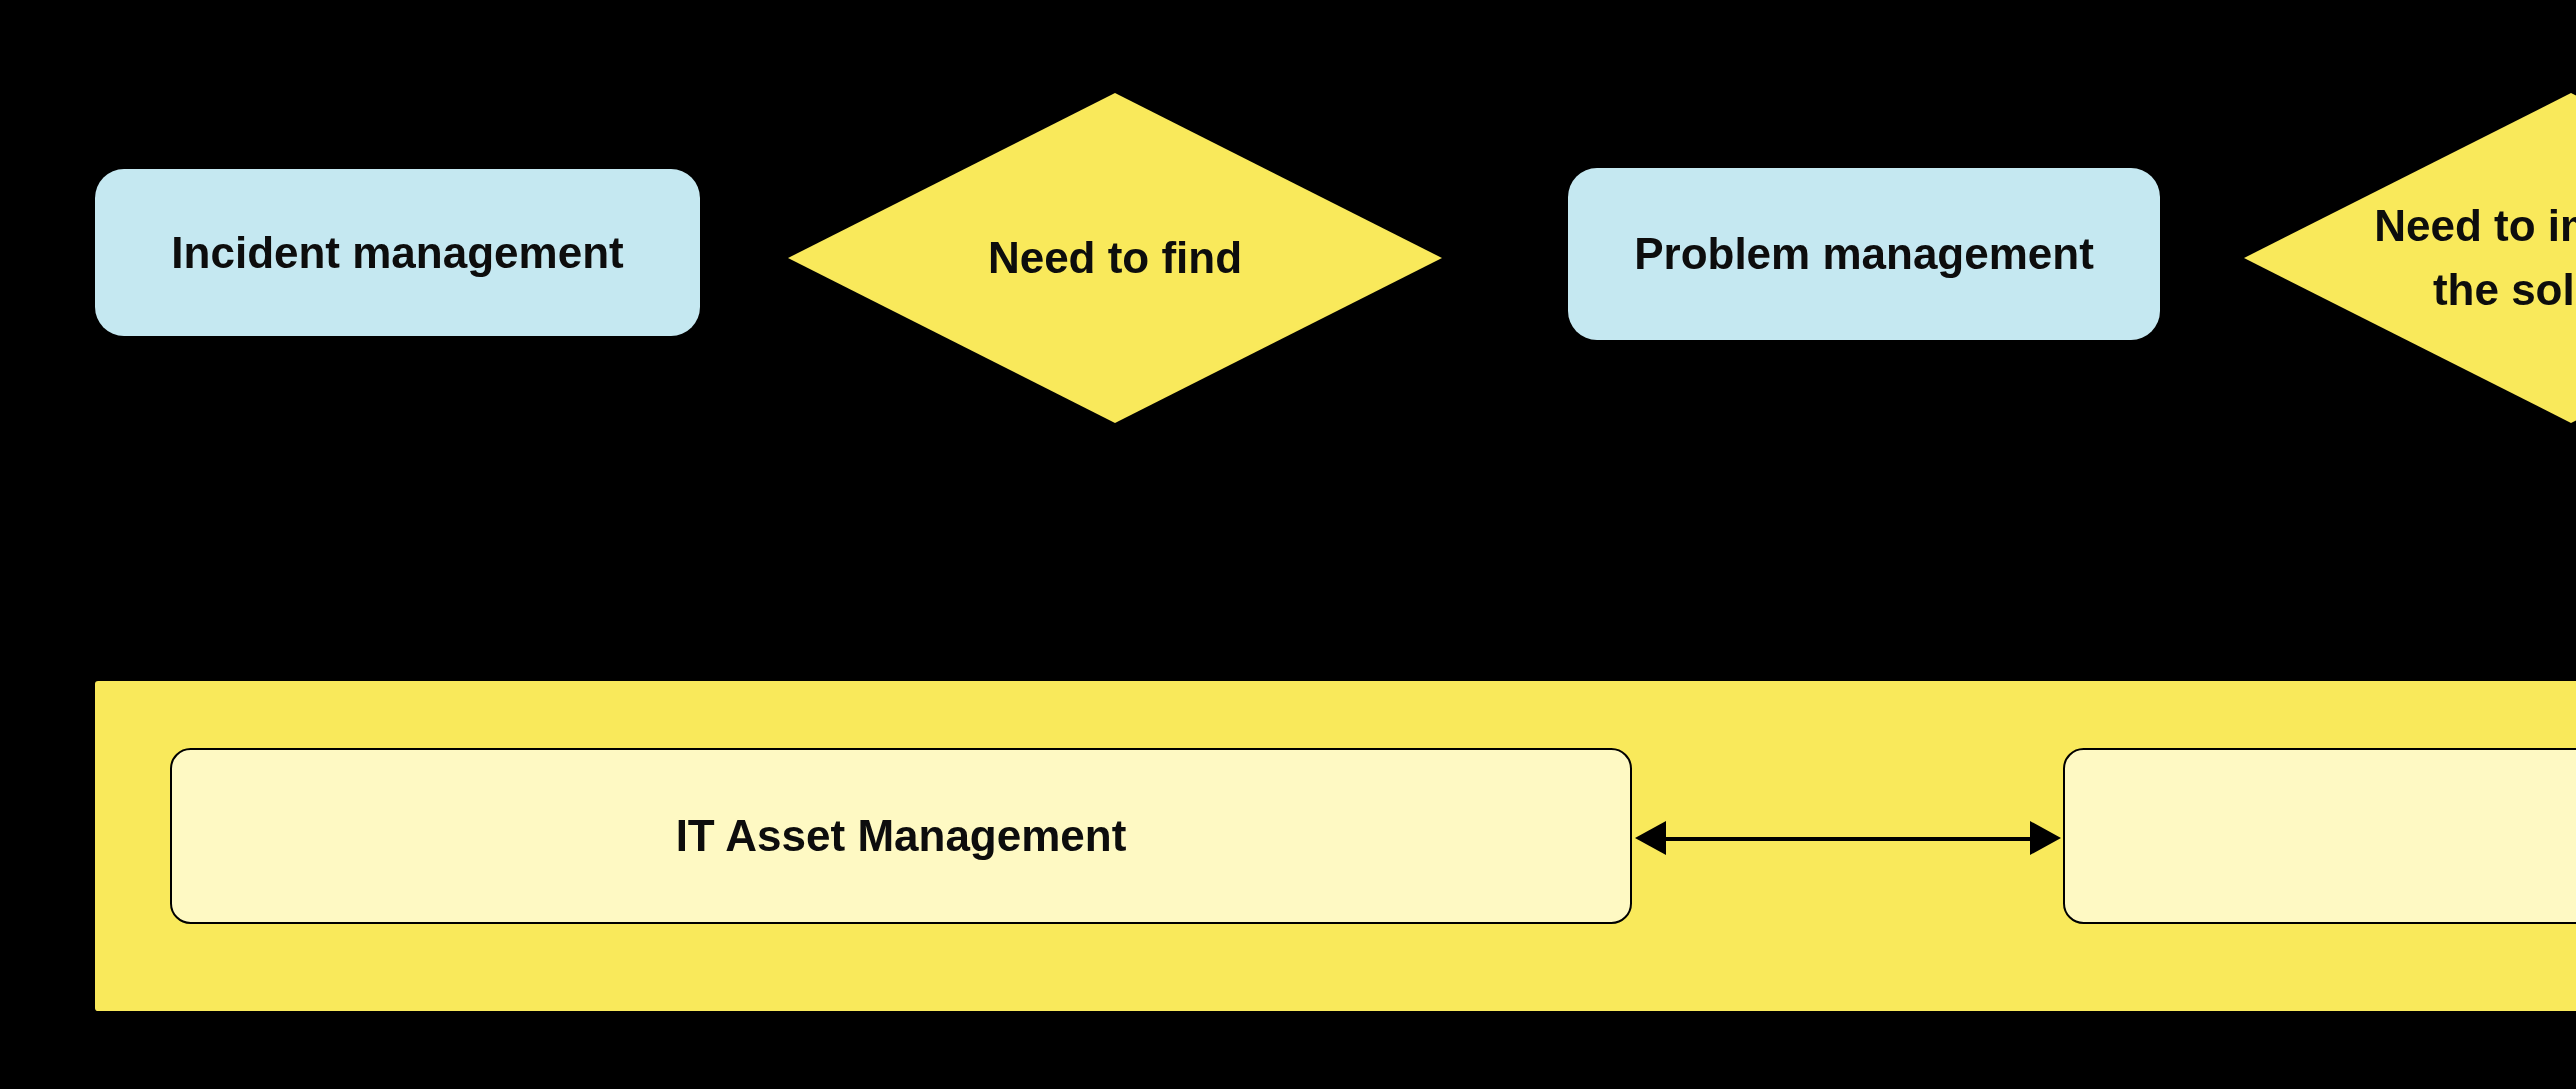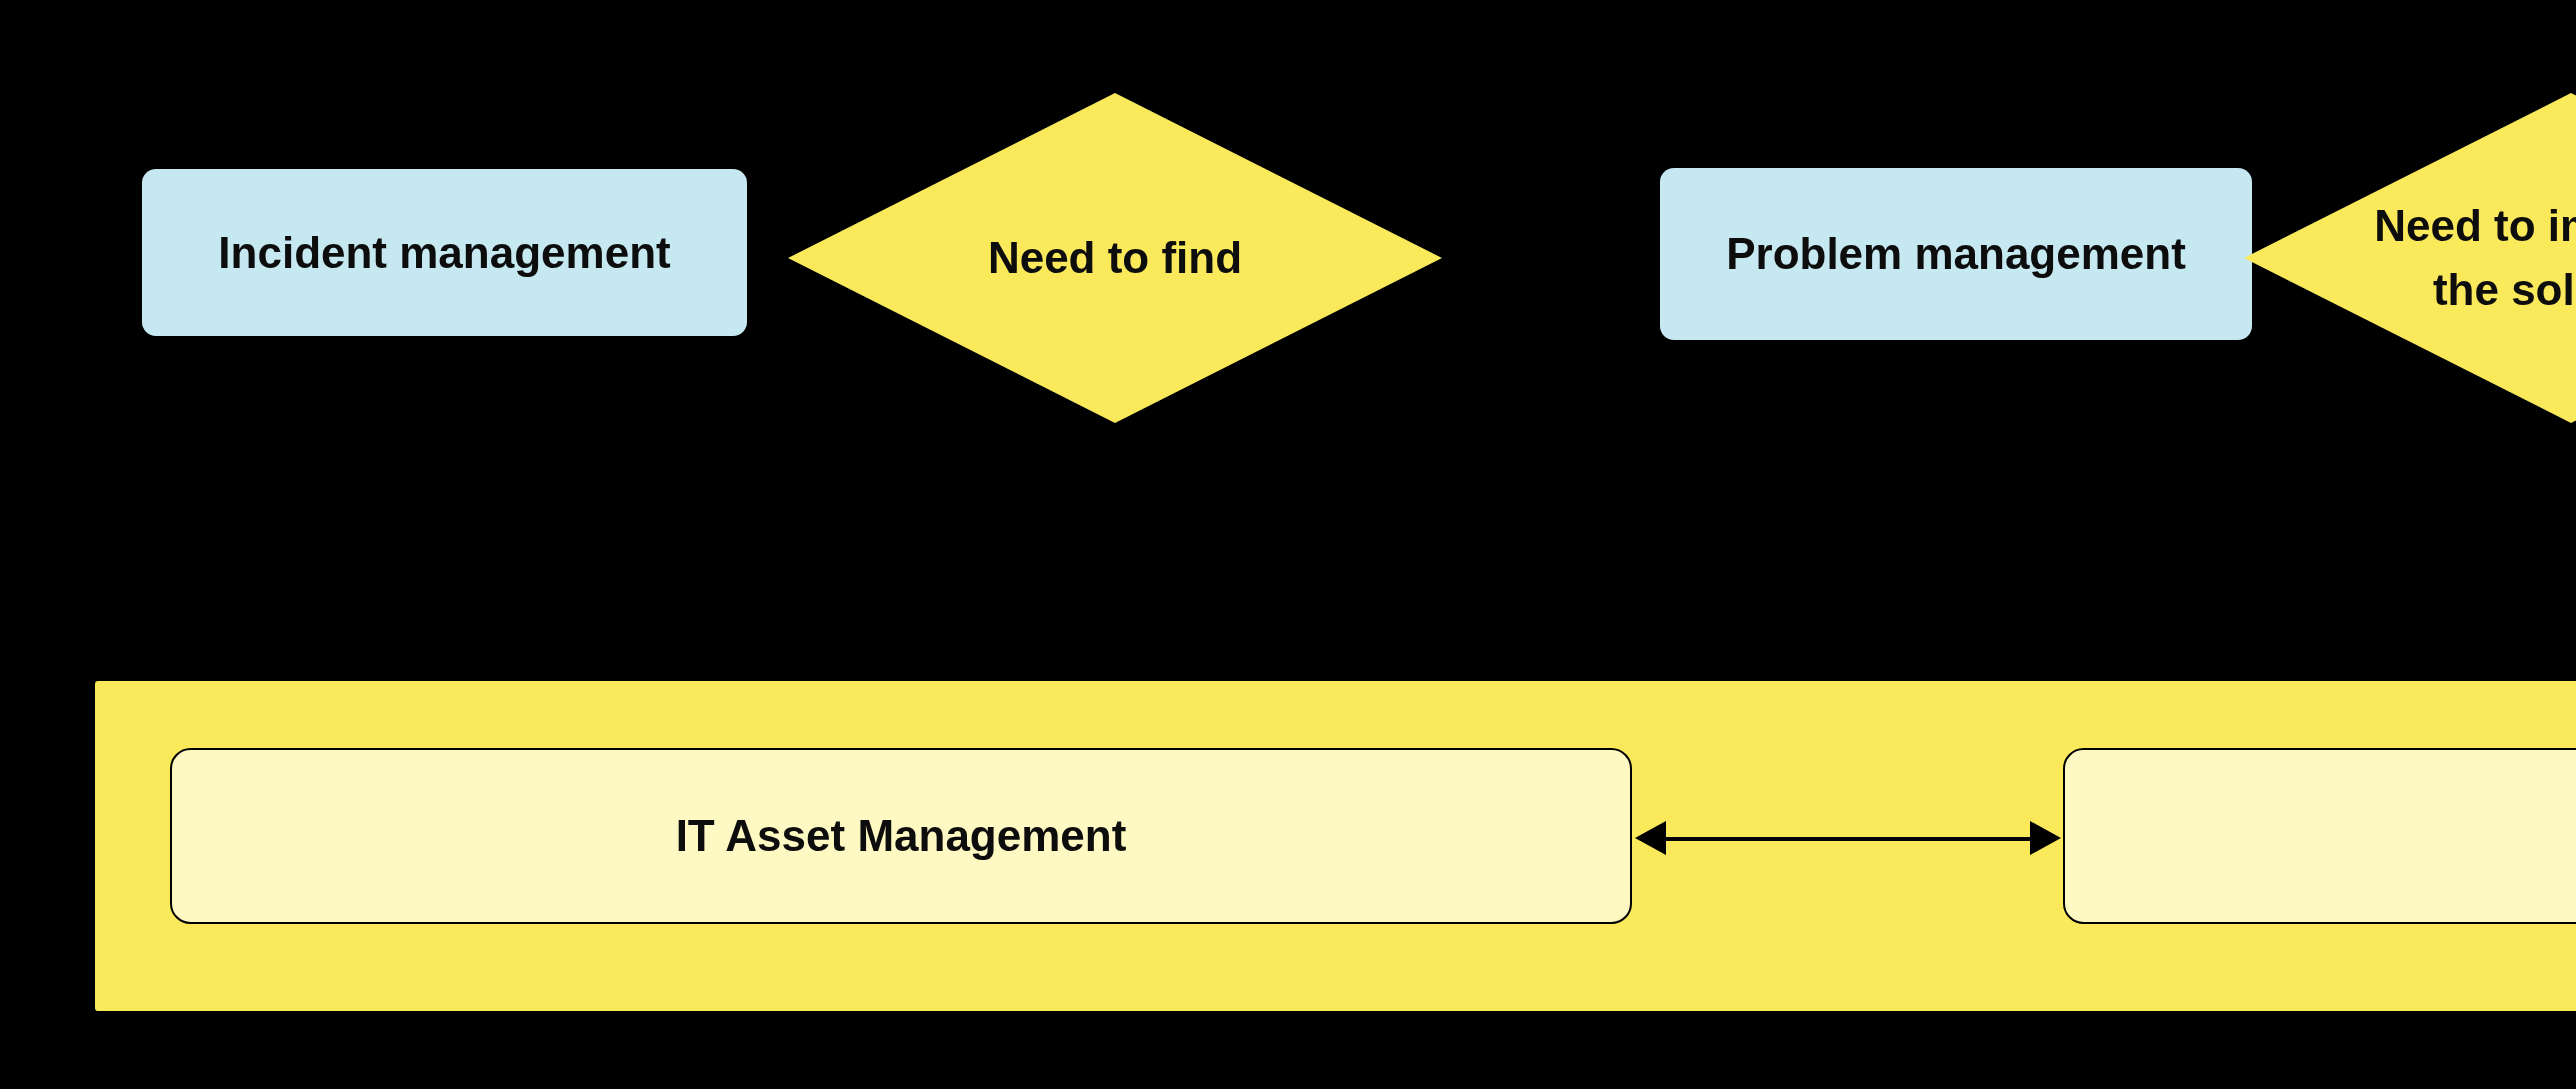--- a/index.html
+++ b/index.html
@@ -16,32 +16,31 @@
     font-family: "Liberation Sans", sans-serif;
     color: #0d0d0d;
   }
   .node-label {
     pointer-events: none;
   }
   
   .process-box {
     position: absolute;
     background: #c5e8f1;
-    border-radius: 14px;
+    border-radius: 29px;
     display: flex;
     align-items: center;
     justify-content: center;
     text-align: center;
     font-size: 44px;
     font-weight: 600;
     letter-spacing: 0px;
-    margin-left: 47px;
   }
   #box-incident { left: 95px;  top: 169px; width: 605px; height: 167px; }
-  #box-problem  { left: 1613px; top: 168px; width: 592px; height: 172px; }
+  #box-problem  { left: 1568px; top: 168px; width: 592px; height: 172px; }
 
   
   .decision-diamond {
     position: absolute;
     width: 654px;
     height: 330px;
     background: #f9e95b;
     clip-path: polygon(50% 0, 100% 50%, 50% 100%, 0 50%);
     display: flex;
     flex-direction: column;

